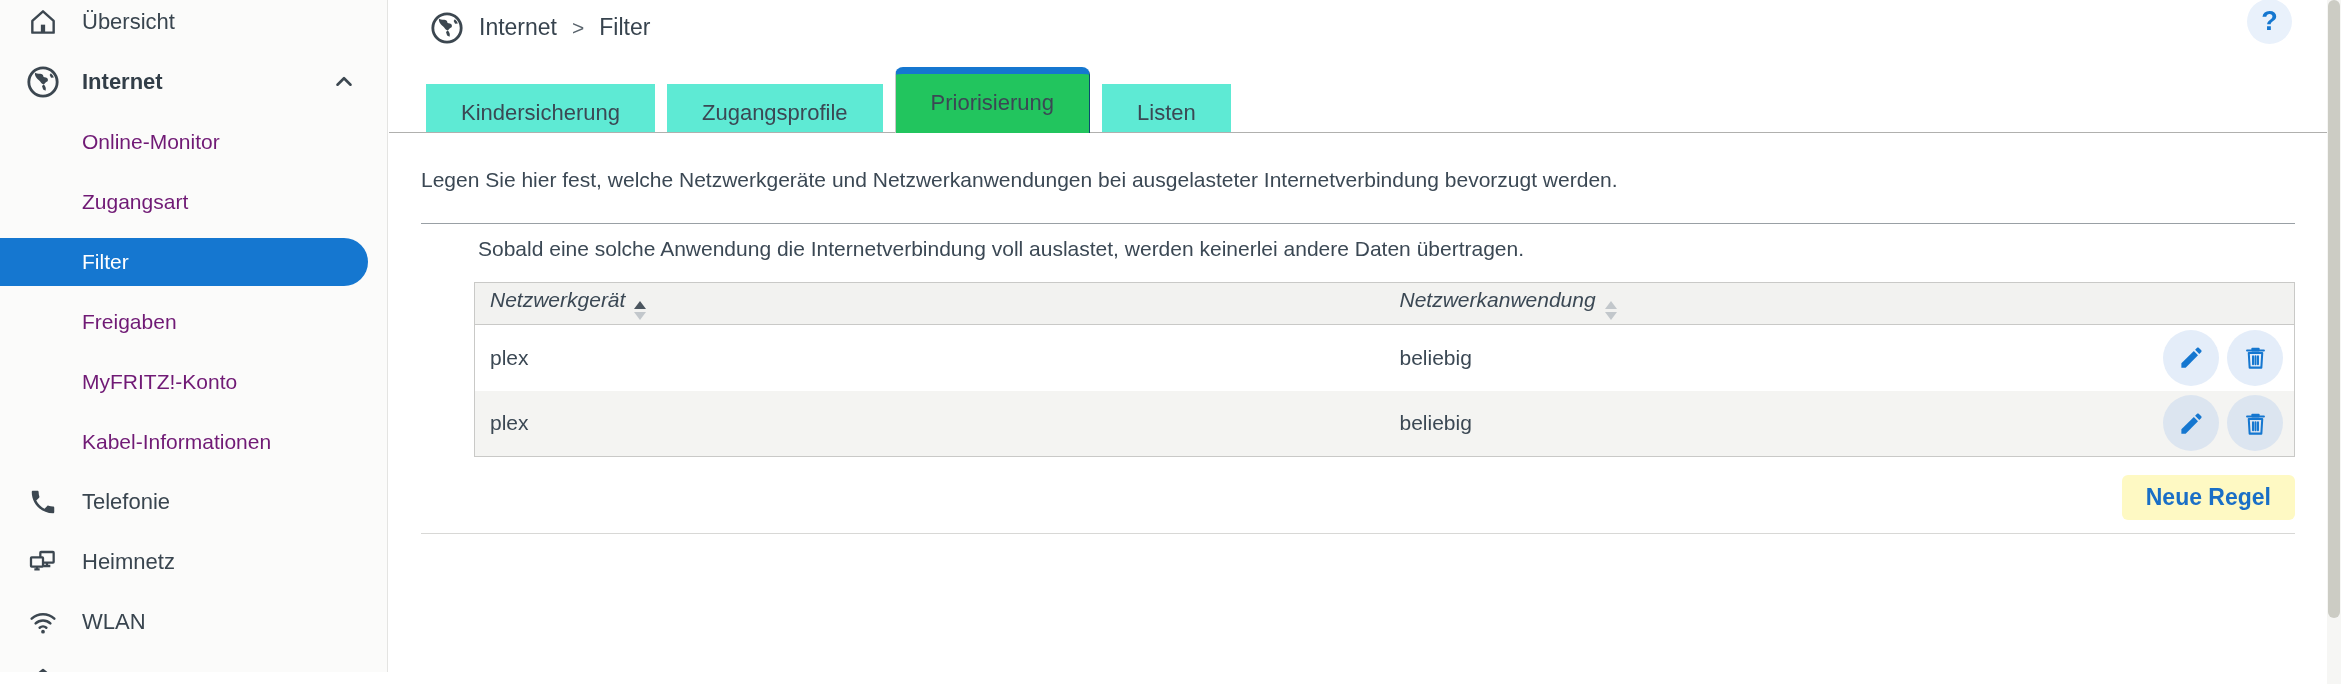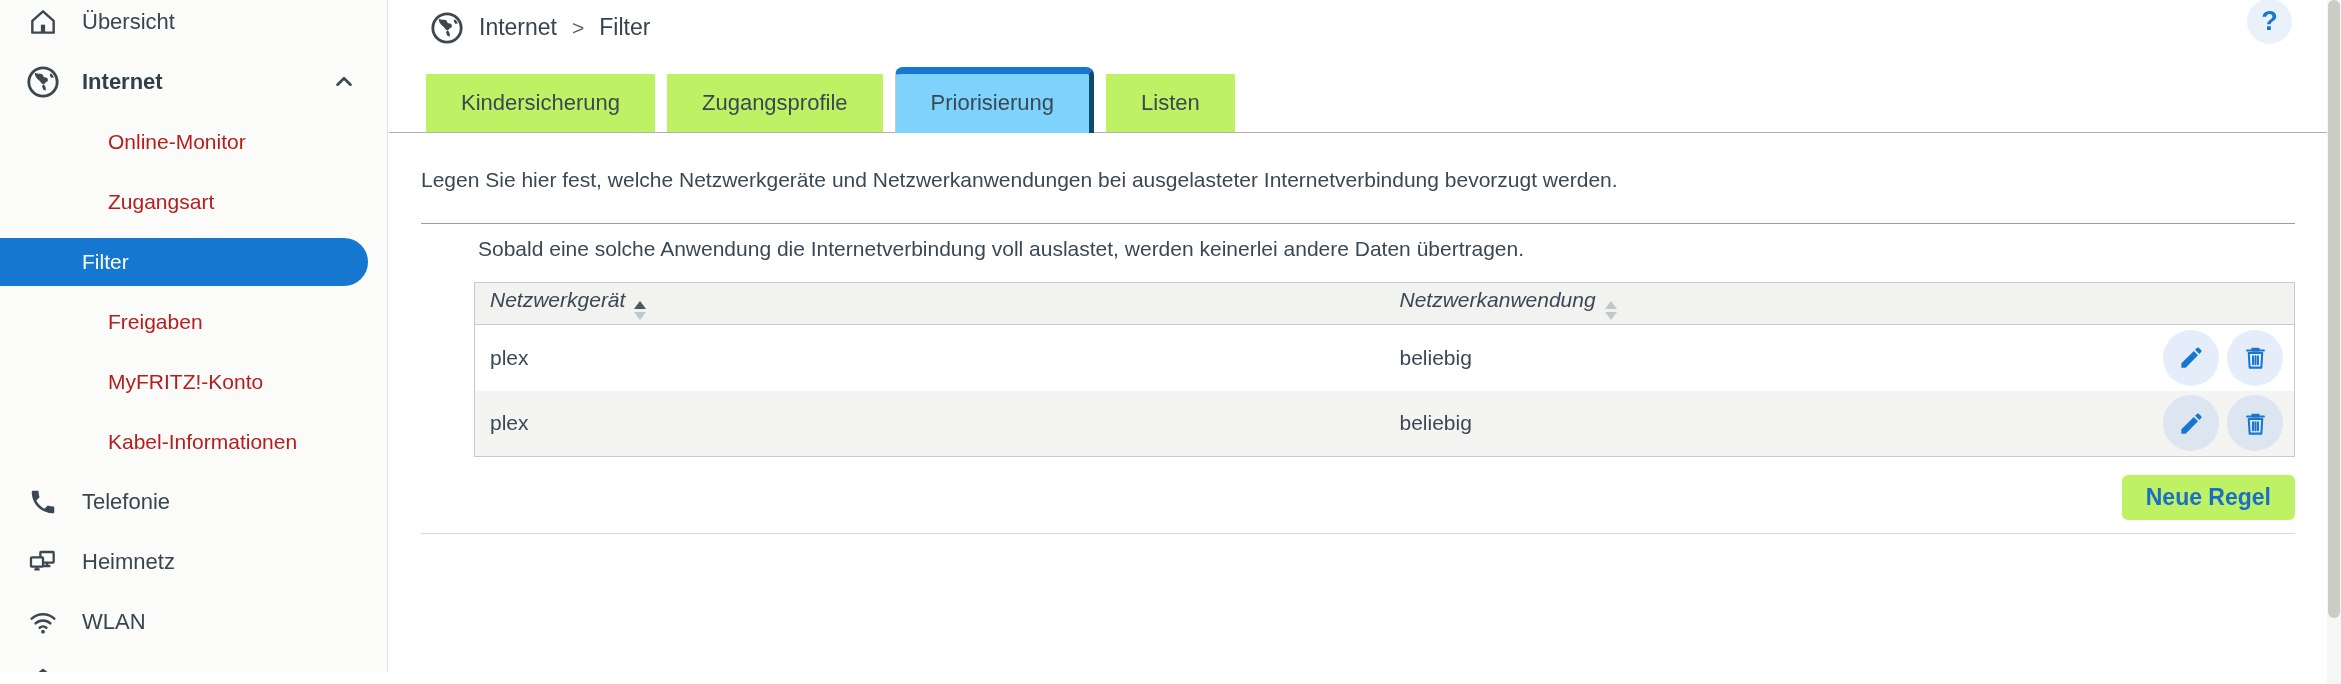--- a/index.html
+++ b/index.html
@@ -11,43 +11,43 @@
   .sidebar { position:absolute; left:0; top:0; bottom:12px; width:388px;
     background:#fbfbfa; border-right:1px solid #e4e4e2; overflow:hidden; }
   .nav { margin-top:-8px; }
   .nav-item { display:flex; align-items:center; height:60px; cursor:pointer; }
   .nav-item .nav-icon { width:36px; height:36px; margin-left:25px; color:#3c4750;
     display:flex; align-items:center; justify-content:center; flex:0 0 36px; }
   .nav-item .nav-label { margin-left:21px; font-size:22px; color:#39454f; }
   .nav-item.section-active .nav-label { font-weight:700; color:#323e48; }
   .nav-item .chev { margin-left:auto; margin-right:30px; color:#3c4750; }
   .nav-sub { height:60px; line-height:60px; padding-left:82px; font-size:21px;
-    color:#b91c1c; cursor:pointer;margin-left:26px; }
+    color:#701a75; cursor:pointer; }
   .nav-sub.active { height:48px; line-height:48px; margin:6px 0; width:368px;
     background:#1577d0; color:#fff; border-radius:0 24px 24px 0; }
 
   
   .main { position:absolute; left:389px; right:0; top:0; bottom:0; background:#fff; }
 
   .breadcrumb { display:flex; align-items:center; gap:15px; padding:9px 0 0 41px; height:46px; }
   .breadcrumb .bc-icon { width:34px; height:34px; color:#3c4750; display:flex; }
   .breadcrumb a { font-size:23px; color:#37434e; text-decoration:none; cursor:pointer; }
   .breadcrumb .sep { font-size:21px; color:#5a646d; }
 
   .help-btn { position:absolute; top:-1px; right:49px; width:45px; height:45px;
     border-radius:50%; background:#e9f1fb; color:#1577d0; font-size:27px; font-weight:700;
     display:flex; align-items:center; justify-content:center; cursor:pointer; }
 
   
   .tabbar { display:flex; align-items:flex-end; gap:12px; padding-left:37px;
     border-bottom:1px solid #b0b0ae; margin-top:21px; }
-  .tab { background:#bef264; height:58px; line-height:58px; padding:0 35px;
+  .tab { background:#5eead4; height:48px; line-height:58px; padding:0 35px;
     font-size:22px; color:#3b4854; cursor:pointer; white-space:nowrap; }
-  .tab.active { background:#7dd3fc; height:66px; line-height:57px;
-    border-top:7px solid #1577d0; border-left:1px solid #c8c8c6; border-right:5px solid #0c4a6e;
+  .tab.active { background:#22c55e; height:66px; line-height:57px;
+    border-top:7px solid #1577d0; border-left:1px solid #c8c8c6; border-right:1px solid #0c4a6e;
     border-radius:8px 8px 0 0; margin-bottom:-1px; position:relative; z-index:2; }
 
   .content { padding:0 46px 0 32px; }
   .intro { margin-top:35px; font-size:21px; color:#3b4854; }
   .divider { border:none; border-top:1px solid #99a0a5; margin-top:31px; }
   .divider.light { border-top:1px solid #d8d8d6; margin-top:13px; }
 
   .sec-title { margin-top:36px; font-size:23px; font-weight:700; color:#333f49; }
   .sec-body { margin-left:53px; }
   .sec-desc { margin-top:9px; font-size:21px; line-height:32px; color:#3b4854; margin-left:4px; }
@@ -67,21 +67,21 @@
   .sort .up { border-bottom:8px solid #c2c7cb; }
   .sort .down { border-top:8px solid #c2c7cb; }
   .sort.asc .up { border-bottom-color:#4b565f; }
 
   .act-cell { display:flex; justify-content:flex-end; align-items:center; gap:8px; padding-right:11px; }
   .act-btn { width:56px; height:56px; border-radius:50%; background:#e4edf9; color:#1577d0;
     display:flex; align-items:center; justify-content:center; cursor:pointer; border:none; }
   tr.row:nth-child(2) .act-btn { background:#dce5f0; }
 
   .btn-row { display:flex; justify-content:flex-end; margin-top:18px; }
-  .btn-primary-soft { background:#bef264; color:#1a6fc6; font-weight:700; font-size:23px;
+  .btn-primary-soft { background:#fef9c3; color:#1a6fc6; font-weight:700; font-size:23px;
     height:45px; padding:0 24px; border:none; border-radius:6px; cursor:pointer;
     font-family:"Liberation Sans", sans-serif; }
 
   
   .scrollbar { position:absolute; right:0; top:0; bottom:0; width:14px; background:#f6f6f4; }
   .scroll-thumb { position:absolute; left:1px; right:1px; top:0; height:618px;
     background:#ccccc4; border-radius:7px; cursor:pointer; }
 
   svg { display:block; }
 </style>

